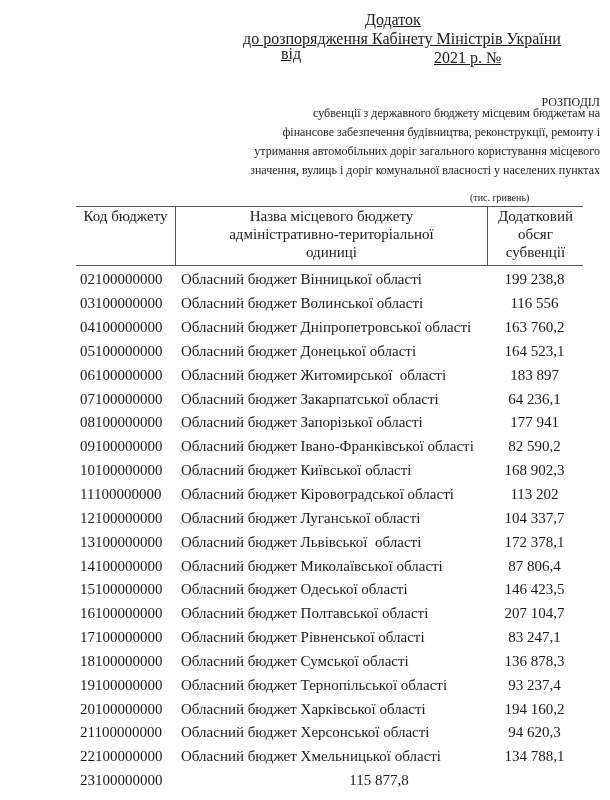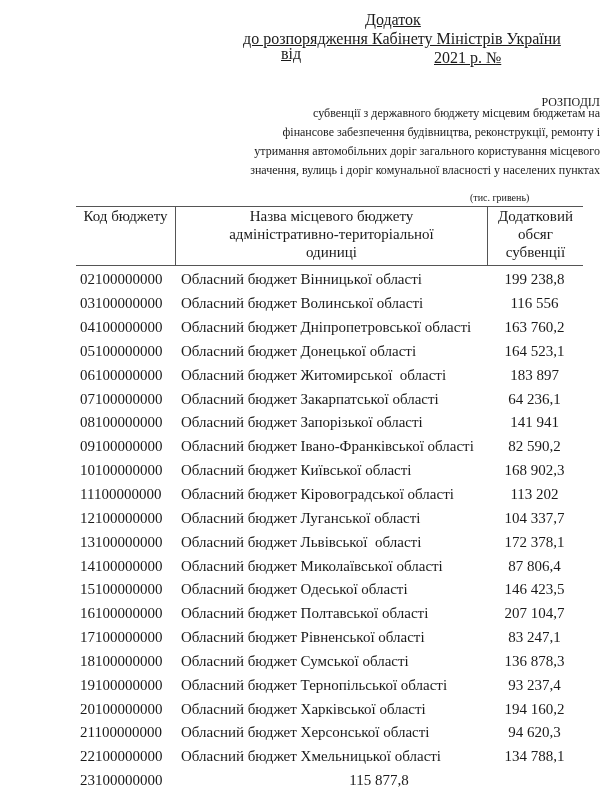--- a/index.html
+++ b/index.html
@@ -96,21 +96,21 @@
         <div class="td-amount">183 897</div>
       </div>
       <div class="row">
         <div class="td-code">07100000000</div>
         <div class="td-name">Обласний бюджет Закарпатської області</div>
         <div class="td-amount">64 236,1</div>
       </div>
       <div class="row">
         <div class="td-code">08100000000</div>
         <div class="td-name">Обласний бюджет Запорізької області</div>
-        <div class="td-amount">141 941</div>
+        <div class="td-amount">177 941</div>
       </div>
       <div class="row">
         <div class="td-code">09100000000</div>
         <div class="td-name">Обласний бюджет Івано-Франківської області</div>
         <div class="td-amount">82 590,2</div>
       </div>
       <div class="row">
         <div class="td-code">10100000000</div>
         <div class="td-name">Обласний бюджет Київської області</div>
         <div class="td-amount">168 902,3</div>

